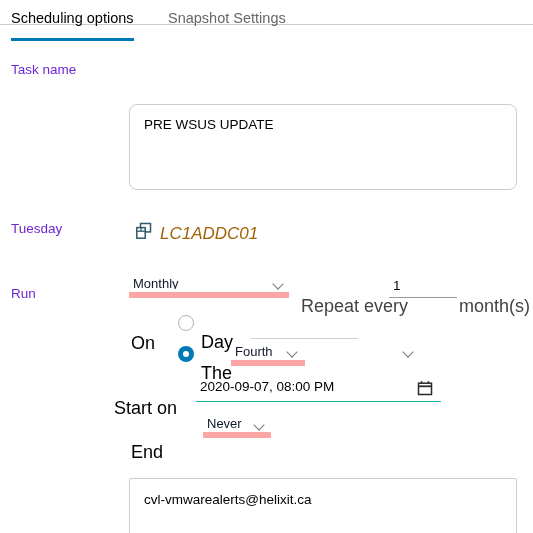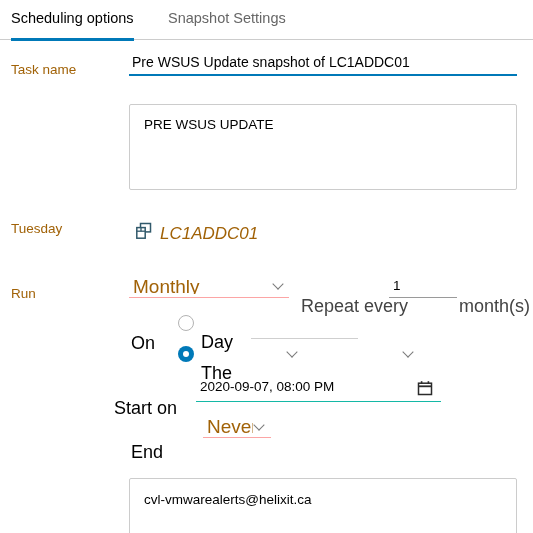--- a/index.html
+++ b/index.html
@@ -21,21 +21,21 @@
     height: 533px;
     box-sizing: border-box;
   }
 
   
   .tabbar {
     position: absolute;
     left: 0;
     top: 0;
     width: 533px;
-    height: 40px;
+    height: 25px;
     border-bottom: 1px solid #cccccc;
     box-sizing: border-box;
   }
   .tab {
     position: absolute;
     top: 6px;
     font-size: 14.5px;
     line-height: 24px;
     padding: 0 0 8px 0;
     cursor: pointer;
@@ -52,21 +52,21 @@
   .tab.inactive {
     left: 168px;
     color: #666666;
     border-bottom: 3px solid transparent;
   }
   .lbl {
     position: absolute;
     left: 11px;
     font-size: 13.5px;
     line-height: 18px;
-    color: #a16207;
+    color: #6d28d9;
     white-space: nowrap;
   }
   .lbl.two-line {
     line-height: 26px;
   }
 
   
   .taskname-wrap {
     position: absolute;
     left: 129px;
@@ -91,21 +91,21 @@
 
   
   .desc-area {
     position: absolute;
     left: 129px;
     top: 104px;
     width: 388px;
     height: 86px;
     box-sizing: border-box;
     border: 1px solid #cccccc;
-    border-radius: 2px;
+    border-radius: 8px;
     font-family: "Liberation Sans", sans-serif;
     font-size: 13.5px;
     color: #000000;
     padding: 11px 10px 8px 14px;
     resize: none;
     outline: none;
     background: #ffffff;
     line-height: 18px;
   }
 
@@ -125,25 +125,25 @@
     color: #a16207;
     white-space: nowrap;
     font-style: italic;
   }
 
   
   .usel {
     position: absolute;
     box-sizing: border-box;
     border: none;
-    border-bottom: 1px solid #fca5a5;
+    border-bottom: 6px solid #fca5a5;
     background: transparent;
     font-family: "Liberation Sans", sans-serif;
-    font-size: 19px;
-    color: #a16207;
+    font-size: 13px;
+    color: #0f172a;
     padding: 0 18px 3px 4px;
     height: 22px;
     outline: none;
     -webkit-appearance: none;
     -moz-appearance: none;
     appearance: none;
     cursor: pointer;
   }
   .chev {
     position: absolute;
@@ -269,23 +269,20 @@
 <body>
 
 <div class="page">
 
   <div class="tabbar">
     <button class="tab active">Scheduling options</button>
     <button class="tab inactive">Snapshot Settings</button>
   </div>
 
   <div class="lbl" style="top:61px;">Task name</div>
-  <div class="taskname-wrap">
-    <input class="taskname-input" type="text" autofocus="" value="Pre WSUS Update snapshot of LC1ADDC01" style="">
-  </div>
 
   <textarea class="desc-area" style="">PRE WSUS UPDATE</textarea>
 
   <div class="lbl" style="top:220px;">Tuesday</div>
   <span class="target-icon">
     <svg viewBox="0 0 18 18" width="18" height="18" aria-hidden="true">
       <rect x="5.5" y="1.5" width="10" height="8.4" fill="none" stroke="#31596b" stroke-width="1.5"></rect>
       <rect x="1.8" y="5.6" width="8.4" height="10.6" fill="#ffffff" stroke="#31596b" stroke-width="1.5"></rect>
       <line x1="1.8" y1="9.2" x2="10.2" y2="9.2" stroke="#31596b" stroke-width="1.3"></line>
       <line x1="6.0" y1="5.6" x2="6.0" y2="9.2" stroke="#31596b" stroke-width="1.3"></line>
@@ -309,20 +306,23 @@
   <div class="inline-txt dark" style="left:131px; top:317px;">On</div>
 
   <span class="radio off" style="left:178px; top:315px;"></span>
   <div class="inline-txt dark" style="left:201px; top:316px;">Day</div>
 
   <input class="uinput disabled" type="text" style="left: 251px; top: 317px; width: 107px;" value="">
 
   <span class="radio on" style="left:178px; top:346px;"></span>
   <div class="inline-txt dark" style="left:201px; top:347px;">The</div>
 
+  <select class="usel" style="left:231px; top:344px; width:74px;">
+    <option>Fourth</option>
+  </select>
   <span class="chev" style="left:288px; top:348px;"></span>
 
   <span class="chev" style="left:404px; top:348px;"></span>
 
   <div class="inline-txt dark" style="left:114px; top:382px;">Start on</div>
 
   <div class="date-wrap">
     <span class="date-text">2020-09-07, 08:00 PM</span>
     <span class="cal-icon">
       <svg viewBox="0 0 16 16" width="16" height="16" aria-hidden="true">

